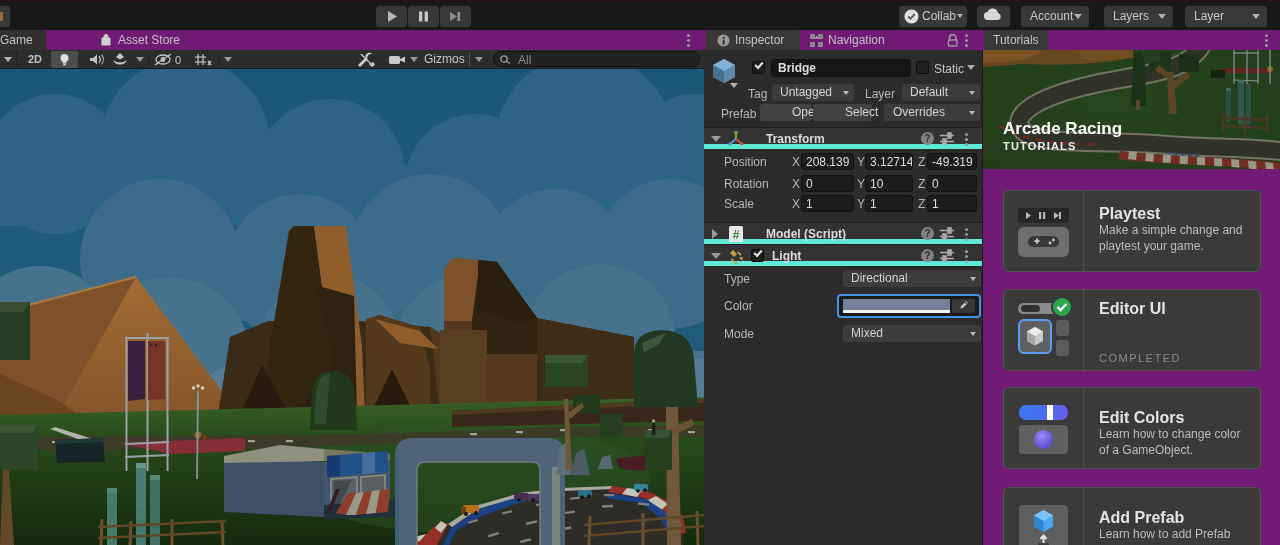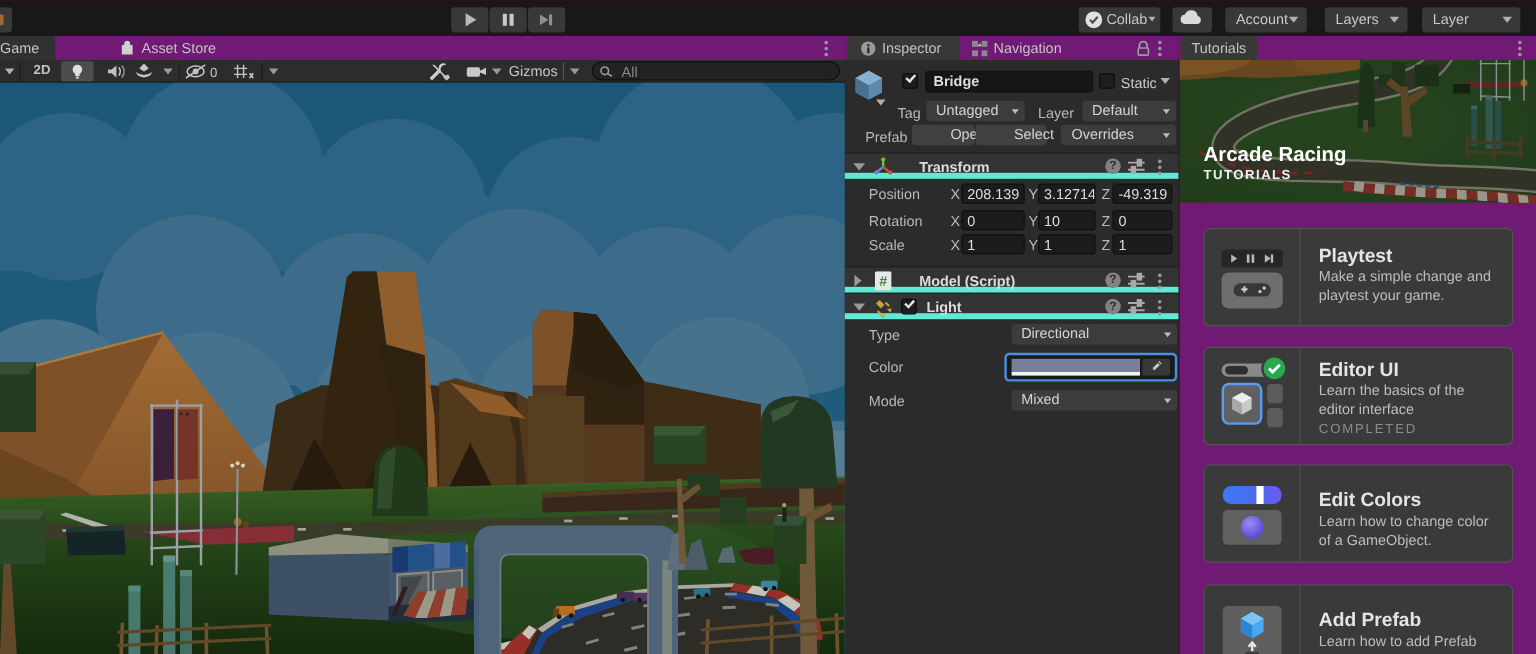--- a/index.html
+++ b/index.html
@@ -719,21 +719,20 @@
       <div class="abs" style="left:14px;top:29px;width:34px;height:35px;background:#606060;border:2px solid #5a9cf8;border-radius:6px;">
         <svg width="30" height="31">
             <path d="M15 6 L23 10.5 L23 20 L15 24.5 L7 20 L7 10.5 Z" fill="#c9c9c9"></path>
             <path d="M15 6 L23 10.5 L15 15 L7 10.5 Z" fill="#ededed"></path>
             <path d="M15 15 L7 10.5 L7 20 L15 24.5 Z" fill="#a8a8a8"></path>
           </svg>
       </div>
       <div class="abs" style="left:52px;top:30px;width:13px;height:16px;background:#5c5c5c;border-radius:3px;"></div>
       <div class="abs" style="left:52px;top:50px;width:13px;height:16px;background:#5c5c5c;border-radius:3px;"></div>
       <div class="title" style="top:10px;">Editor UI</div>
-      <div class="desc" style="top:27px;">Learn the basics of the<br>editor interface</div>
       <div class="abs" style="left:95px;top:62px;color:#8b8b8b;font-size:11px;letter-spacing:1.5px;">COMPLETED</div>
     </div>
 
     <div class="card" style="top:337px;">
       <div class="divider"></div>
       <div class="abs" style="left:15px;top:17px;width:49px;height:15px;border-radius:7px;background:linear-gradient(90deg,#3a7af0,#4a6cf0 55%,#6a5cf0);">
         <div class="abs" style="left:28px;top:0;width:6px;height:15px;background:#ffffff;"></div>
       </div>
       <div class="abs" style="left:15px;top:37px;width:49px;height:29px;background:#606060;border-radius:4px;">
         <div class="abs" style="left:15px;top:5px;width:19px;height:19px;border-radius:50%;background:radial-gradient(circle at 40% 32%,#9b8cf8,#6656d8 60%,#4a3ab8);"></div>

